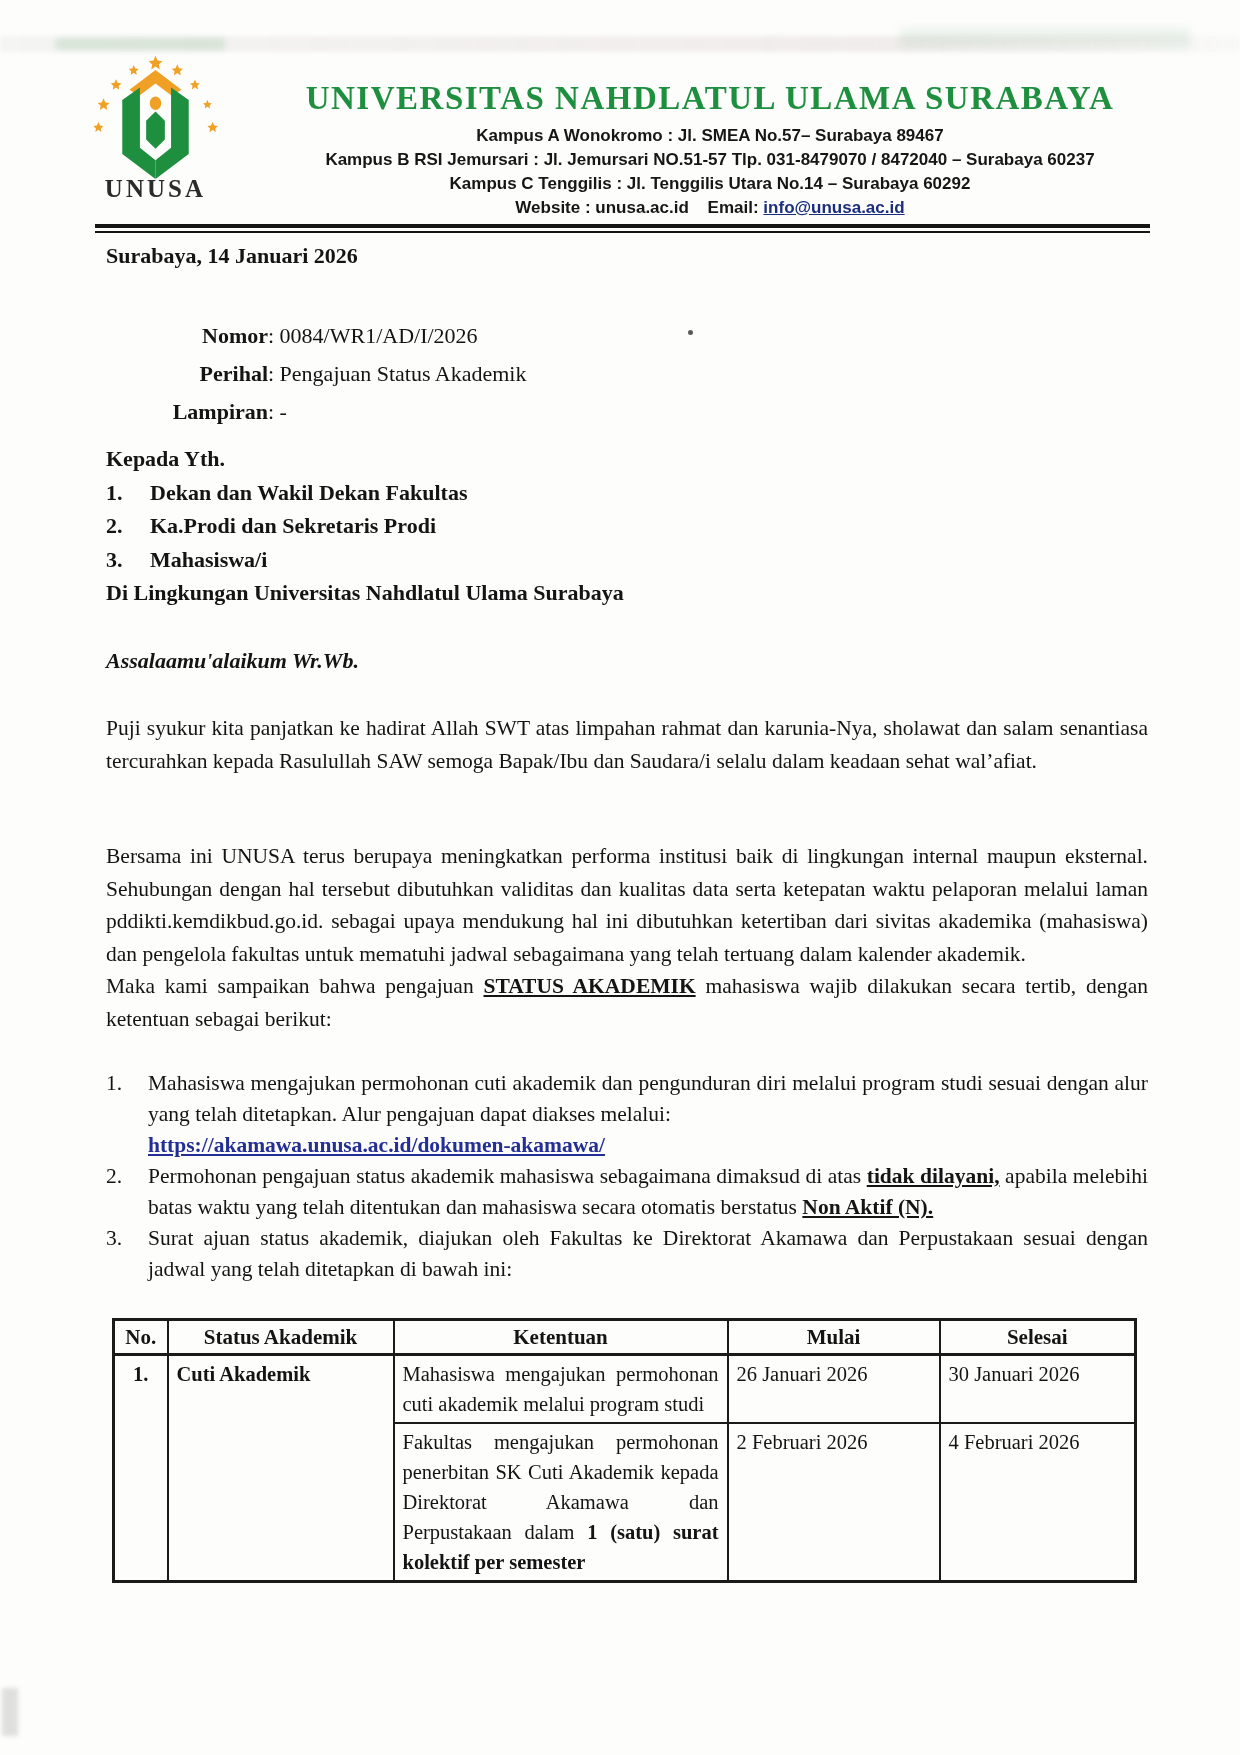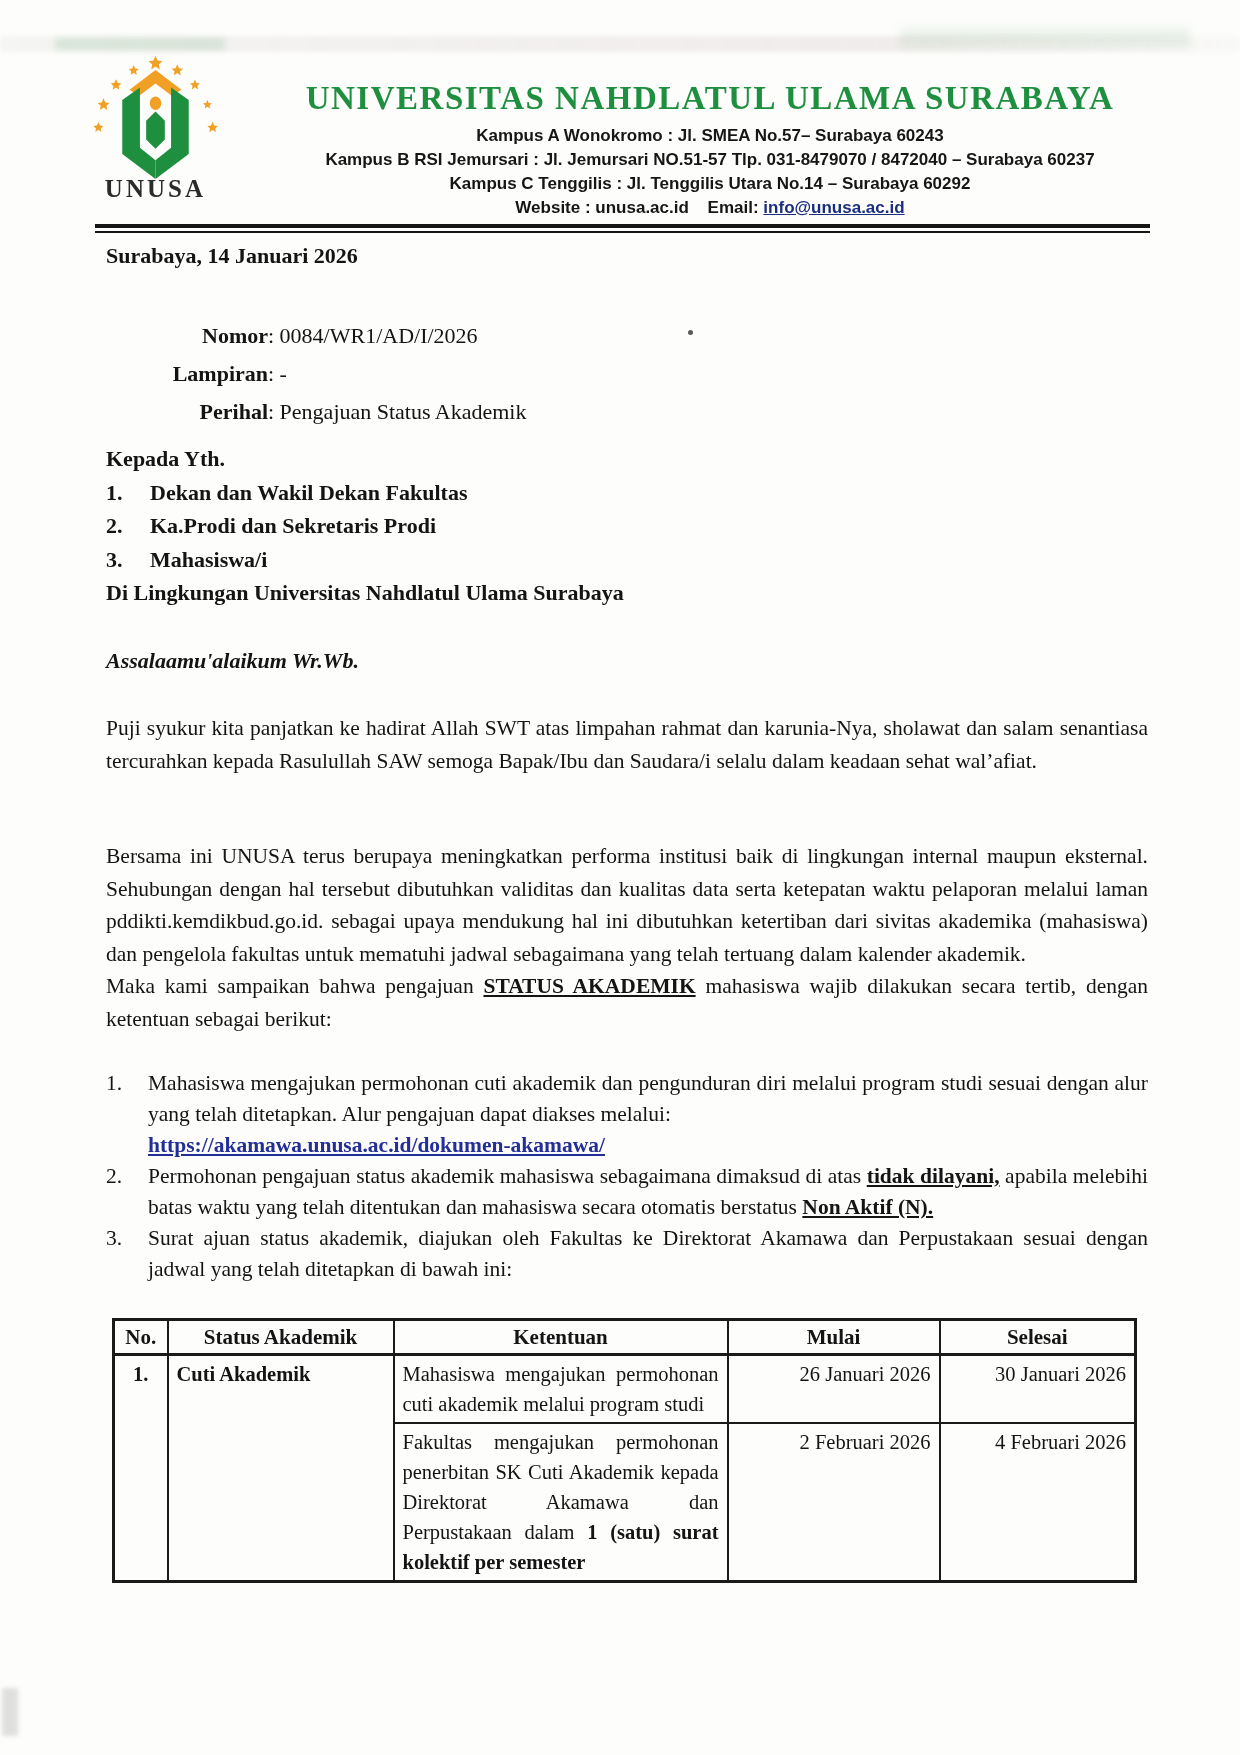--- a/index.html
+++ b/index.html
@@ -56,21 +56,21 @@
   
   .sched-table{position:absolute;left:112px;top:1318px;width:1022px;border-collapse:collapse;
     table-layout:fixed;font-size:20.5px;line-height:30px;border:3px solid #1a1a1a;}
   .sched-table th,.sched-table td{border:2px solid #1a1a1a;vertical-align:top;padding:3px 8px;}
   .sched-table th{font-size:21px;font-weight:bold;height:30px;vertical-align:middle;padding:1px 4px;
     border-bottom:3px solid #1a1a1a;}
   .col-no{width:54px;} .col-status{width:226px;} .col-ket{width:334px;} .col-mulai{width:212px;} .col-selesai{width:196px;}
   td.cell-no{text-align:center;font-weight:bold;}
   td.cell-status{font-weight:bold;}
   td.cell-ket{text-align:justify;margin-top:24px;}
-  td.cell-date{text-align:right;margin-left:16px;}
+  td.cell-date{text-align:left;margin-left:16px;}
 </style>
 </head>
 <body>
 
 <div class="page">
 
   <div class="art art-band"></div>
   <div class="art art-green-l"></div>
   <div class="art art-green-r"></div>
   <div class="art art-dot"></div>
@@ -97,46 +97,46 @@
       <path class="logo-green" d="M33,46 L50,34 L50,92 L65,104 L65,122 L33,98 Z"></path>
       <path class="logo-green" d="M97,46 L80,34 L80,92 L65,104 L65,122 L97,98 Z"></path>
       <path class="logo-green" d="M56,66 L65,57 L74,66 L74,84 L65,93 L56,84 Z"></path>
       <text class="logo-word" x="65" y="139" font-size="24" text-anchor="middle">UNUSA</text>
     </svg>
   </div>
 
   <div class="head-text">
     <div class="uni-name">UNIVERSITAS NAHDLATUL ULAMA SURABAYA</div>
     <div class="addr-block">
-      <div>Kampus A  Wonokromo : Jl. SMEA No.57– Surabaya 60243</div>
+      <div>Kampus A  Wonokromo : Jl. SMEA No.57– Surabaya 89467</div>
       <div>Kampus B RSI Jemursari  : Jl. Jemursari NO.51-57 Tlp. 031-8479070 / 8472040 – Surabaya 60237</div>
       <div>Kampus C Tenggilis : Jl. Tenggilis Utara No.14 – Surabaya 60292</div>
       <div class="addr-website">
         <span>Website : unusa.ac.id</span>
         <span class="email-gap">Email: </span><a class="email-link" href="#">info@unusa.ac.id</a>
       </div>
     </div>
   </div>
 
   <div class="rule"></div>
 
   <div class="date-line">Surabaya, 14 Januari 2026</div>
 
   <div class="meta">
     <div class="meta-row">
       <span class="meta-label">Nomor</span>
       <span class="meta-value">: 0084/WR1/AD/I/2026</span>
     </div>
     <div class="meta-row">
+      <span class="meta-label">Perihal</span>
+      <span class="meta-value">: Pengajuan Status Akademik</span>
+    </div>
+    <div class="meta-row">
       <span class="meta-label">Lampiran</span>
       <span class="meta-value">: -</span>
-    </div>
-    <div class="meta-row">
-      <span class="meta-label">Perihal</span>
-      <span class="meta-value">: Pengajuan Status Akademik</span>
     </div>
   </div>
 
   <div class="recipients">
     <div>Kepada Yth.</div>
     <div class="recip-item">
       <span class="recip-num">1.</span>
       <span>Dekan dan Wakil Dekan Fakultas</span>
     </div>
     <div class="recip-item">

